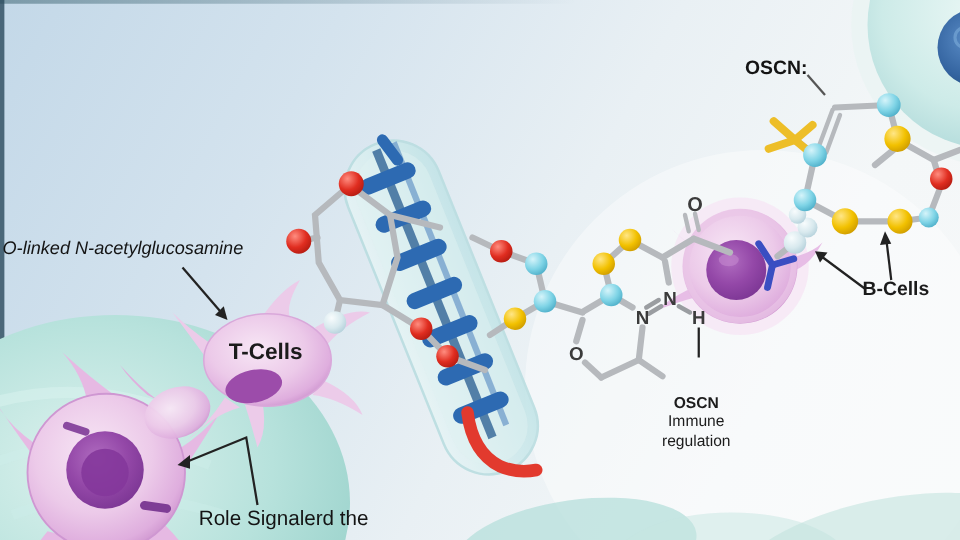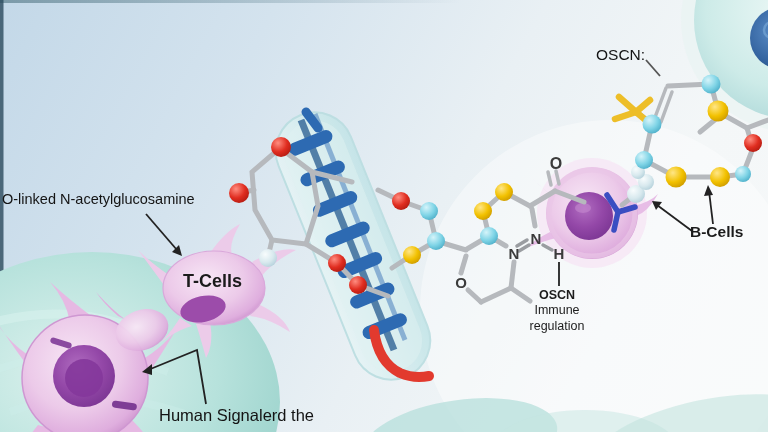--- a/index.html
+++ b/index.html
@@ -4,26 +4,26 @@
 <style>
   html,body{margin:0;padding:0;background:#222;}
   #canvas{
     position:relative;width:768px;height:432px;overflow:hidden;
     font-family:"Liberation Sans", sans-serif;
     background:linear-gradient(118deg,#c3d8e8 0%,#d4e3ee 28%,#e9f0f4 55%,#f4f7f8 78%,#f6f8f9 100%);
   }
   svg{position:absolute;left:0;top:0;}
   .txt{position:absolute;color:#141414;white-space:nowrap;}
   .title{left:9px;top:6px;font-size:28.5px;line-height:1.17;font-weight:700;color:#0b0b0b;letter-spacing:-0.4px;}
-  .lbl-oscn-top{left:596px;top:46px;font-size:15.5px;font-weight:400;}
-  .lbl-oglcnac{left:2px;top:191px;font-size:14.5px;font-weight:500;}
+  .lbl-oscn-top{left:596px;top:46px;font-size:15.5px;font-weight:700;}
+  .lbl-oglcnac{left:2px;top:191px;font-size:14.5px;font-weight:500;font-style:italic;}
   .lbl-tcells{left:183px;top:271px;font-size:18px;font-weight:700;color:#1b1b1b;}
   .lbl-bcells{left:690px;top:223px;font-size:15.5px;font-weight:700;color:#1b1b1b;}
   .lbl-reg{left:513px;top:288px;width:88px;font-size:12.5px;line-height:1.22;text-align:center;white-space:normal;color:#1c1c1c;}
-  .lbl-reg .b1{font-weight:700;}
+  .lbl-reg .b1{font-weight:700;margin-top:27px;}
   .lbl-signal{left:159px;top:406px;font-size:16.5px;font-weight:500;}
 </style>
 </head>
 <body>
 
 <div id="canvas">
 
 <svg width="768" height="432" viewBox="0 0 768 432">
   <defs>
     <radialGradient id="gTealCell" cx="45%" cy="40%" r="70%">
@@ -296,15 +296,15 @@
 <div class="txt lbl-tcells">T-Cells</div>
 
 <div class="txt lbl-bcells">B-Cells</div>
 
 <div class="txt lbl-reg">
   <div class="b1">OSCN</div>
   <div>Immune</div>
   <div>regulation</div>
 </div>
 
-<div class="txt lbl-signal">Human Signalerd the</div>
+<div class="txt lbl-signal">Role Signalerd the</div>
 
 </div>
 
 </body></html>

